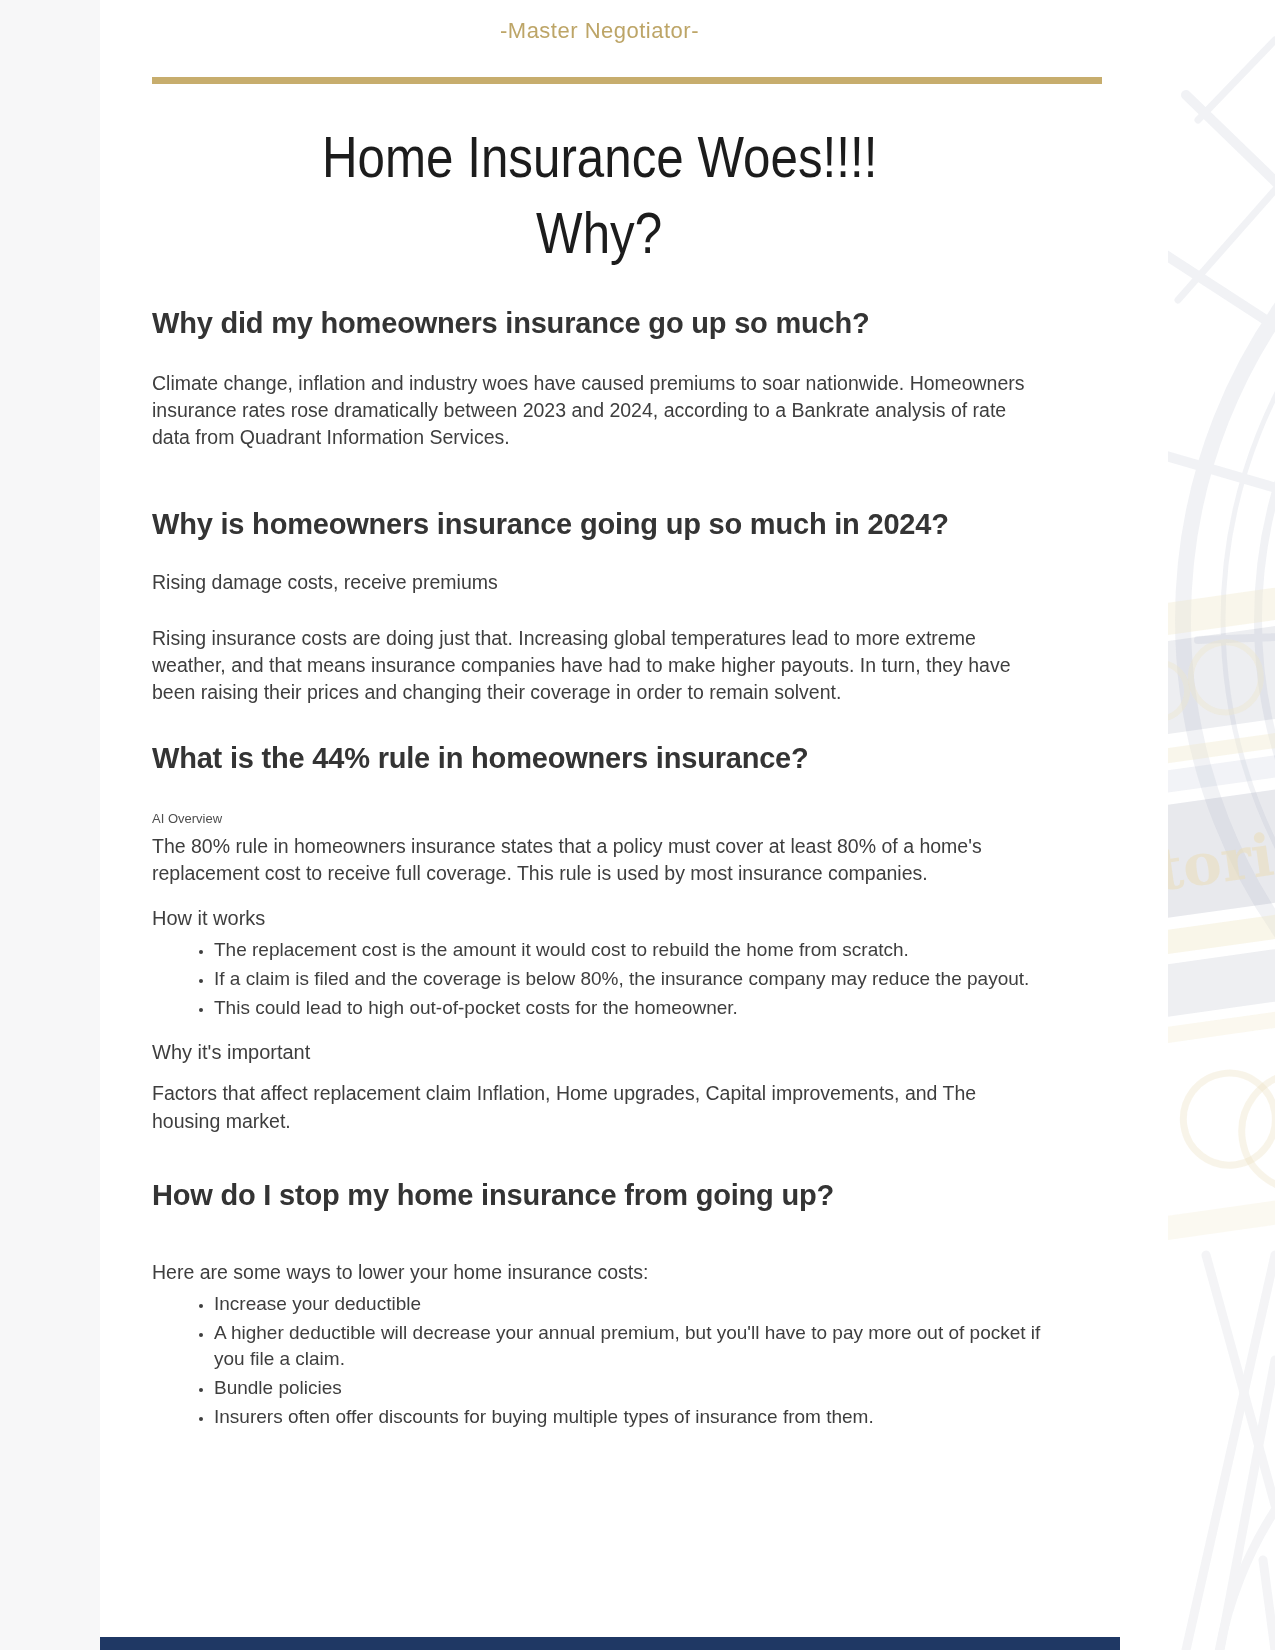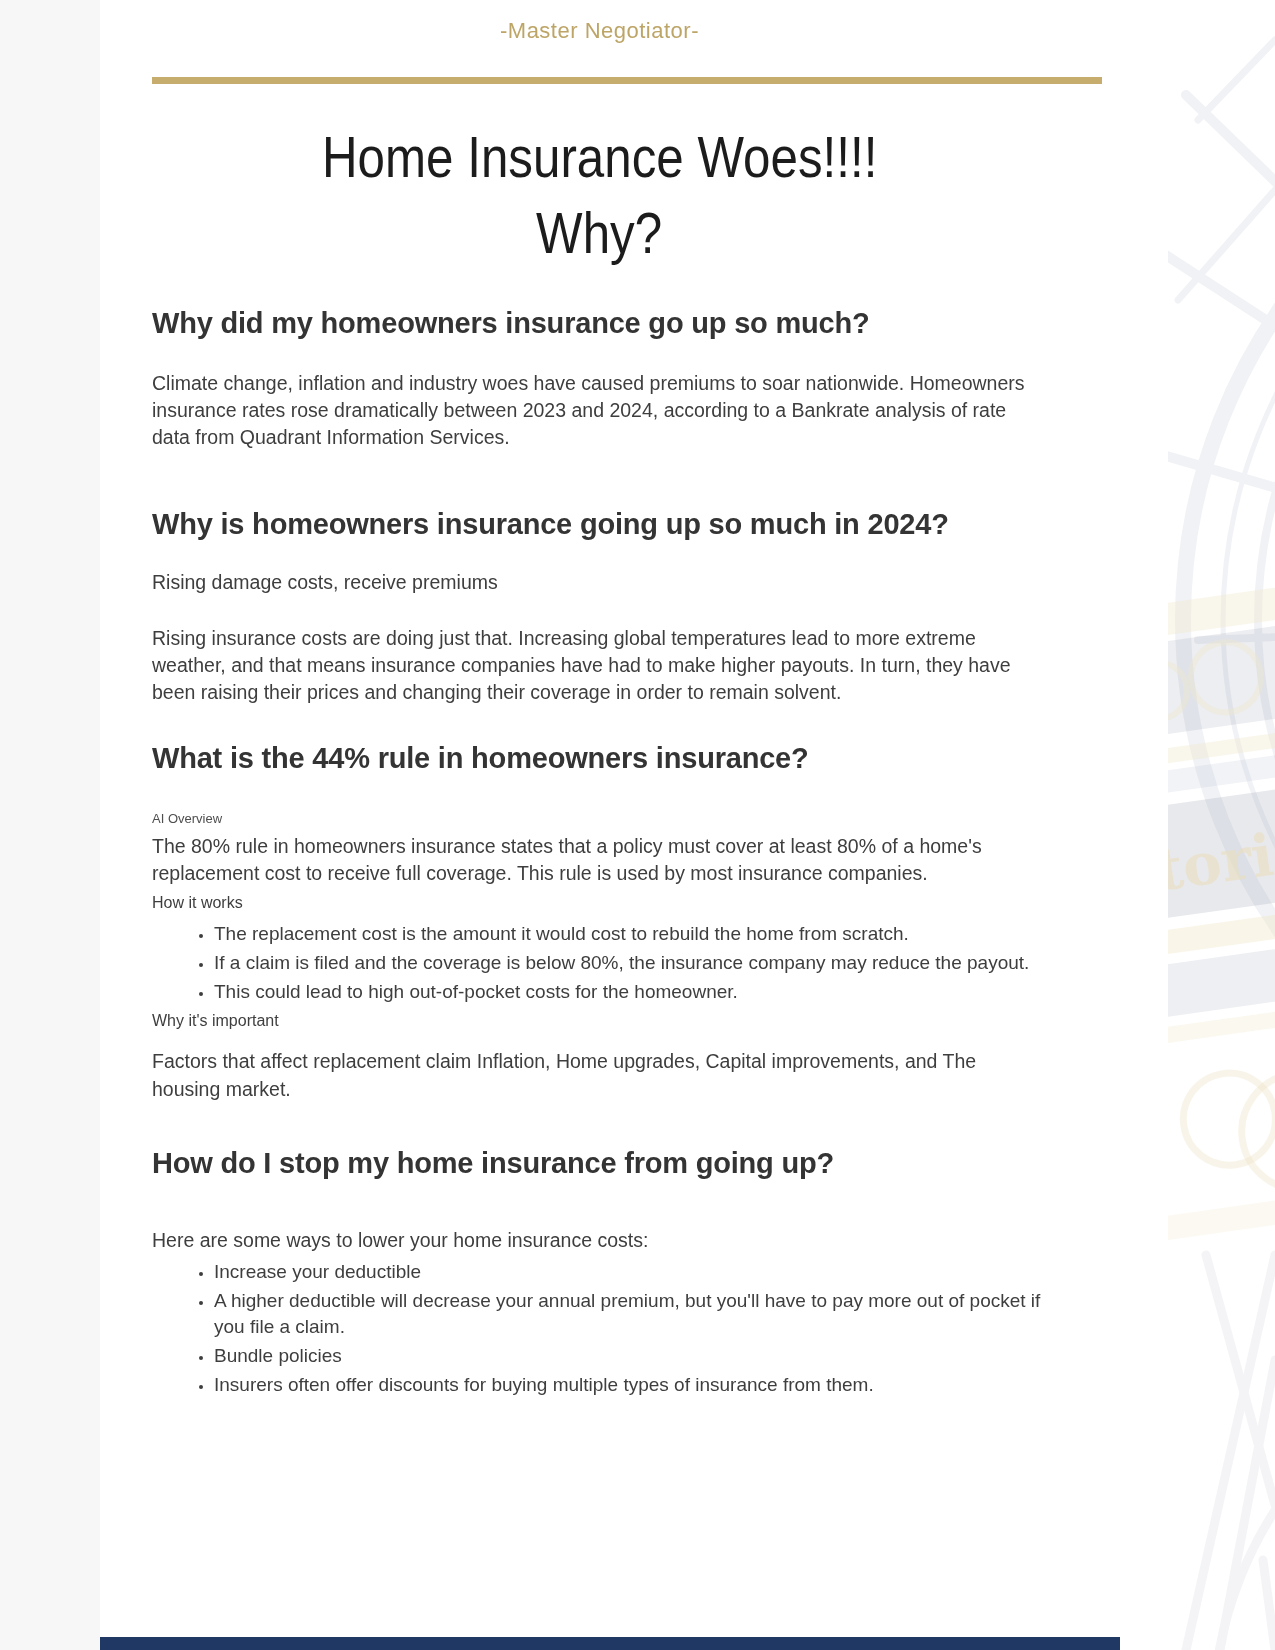--- a/index.html
+++ b/index.html
@@ -77,22 +77,22 @@
   p.lead{margin-top:26px;}
   p.follow{margin-top:29px;}
   p.ai-overview{
     margin-top:30px;
     font-size:13px;
     line-height:24px;
     color:#4e4e4e;
   }
   p.tight{margin-top:2px;}
   .group-label{
-    margin:2px 0 0 0;
-    font-size:16px;
+    margin:18px 0 0 0;
+    font-size:20px;
     line-height:27px;
     color:var(--body-text);
   }
   ul{
     margin:5px 0 0 0;
     padding:0 0 0 62px;
   }
   li{
     font-size:19px;
     line-height:26px;

